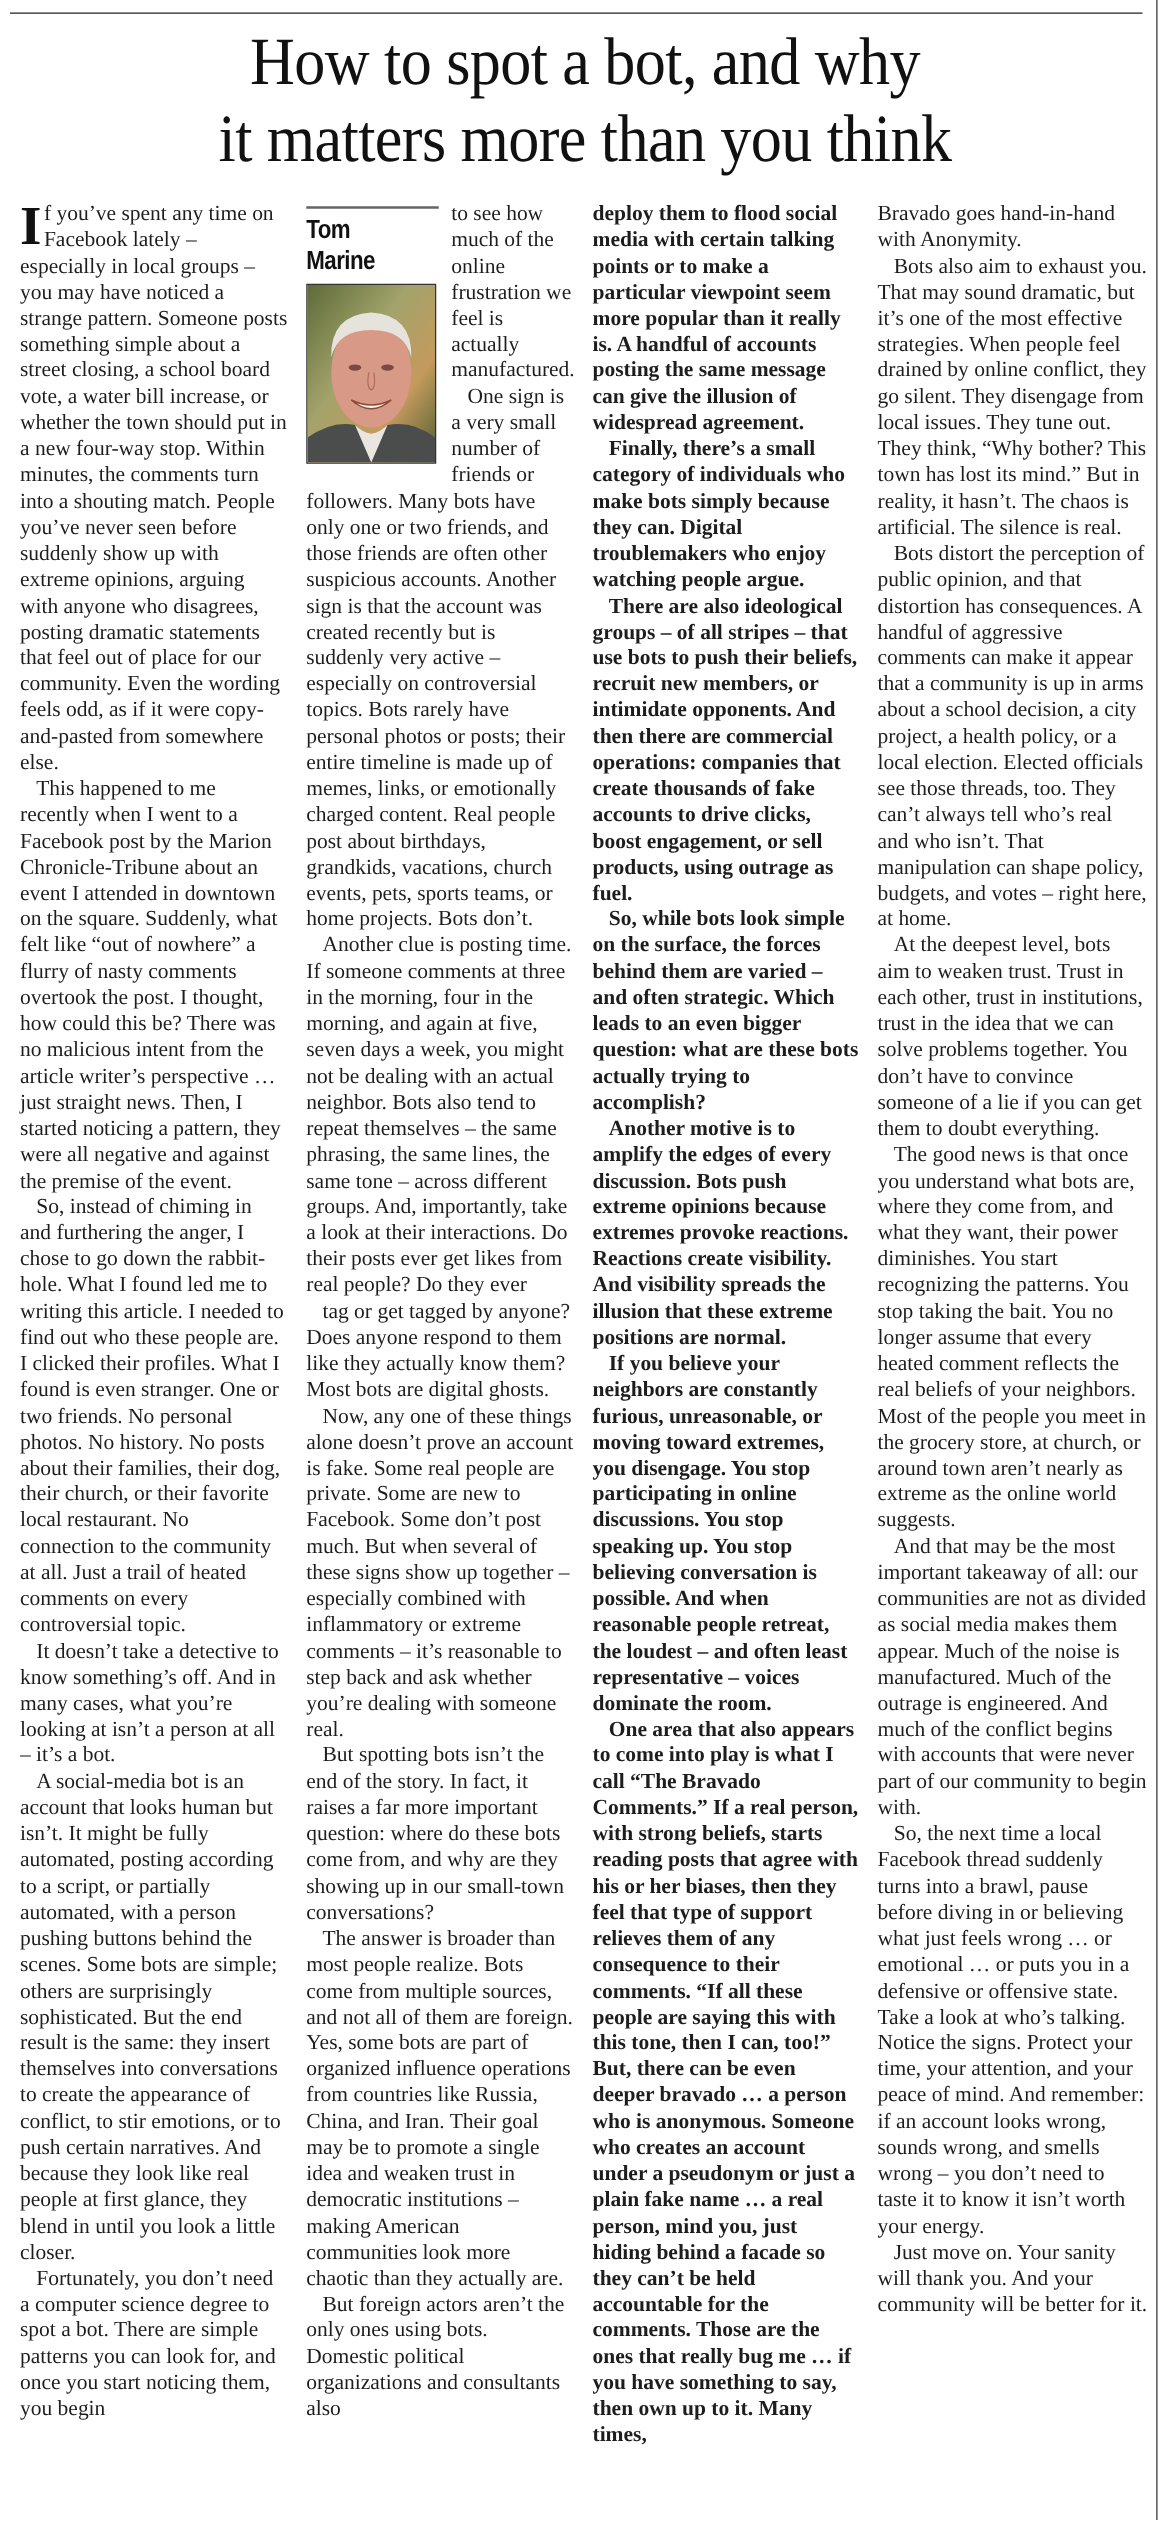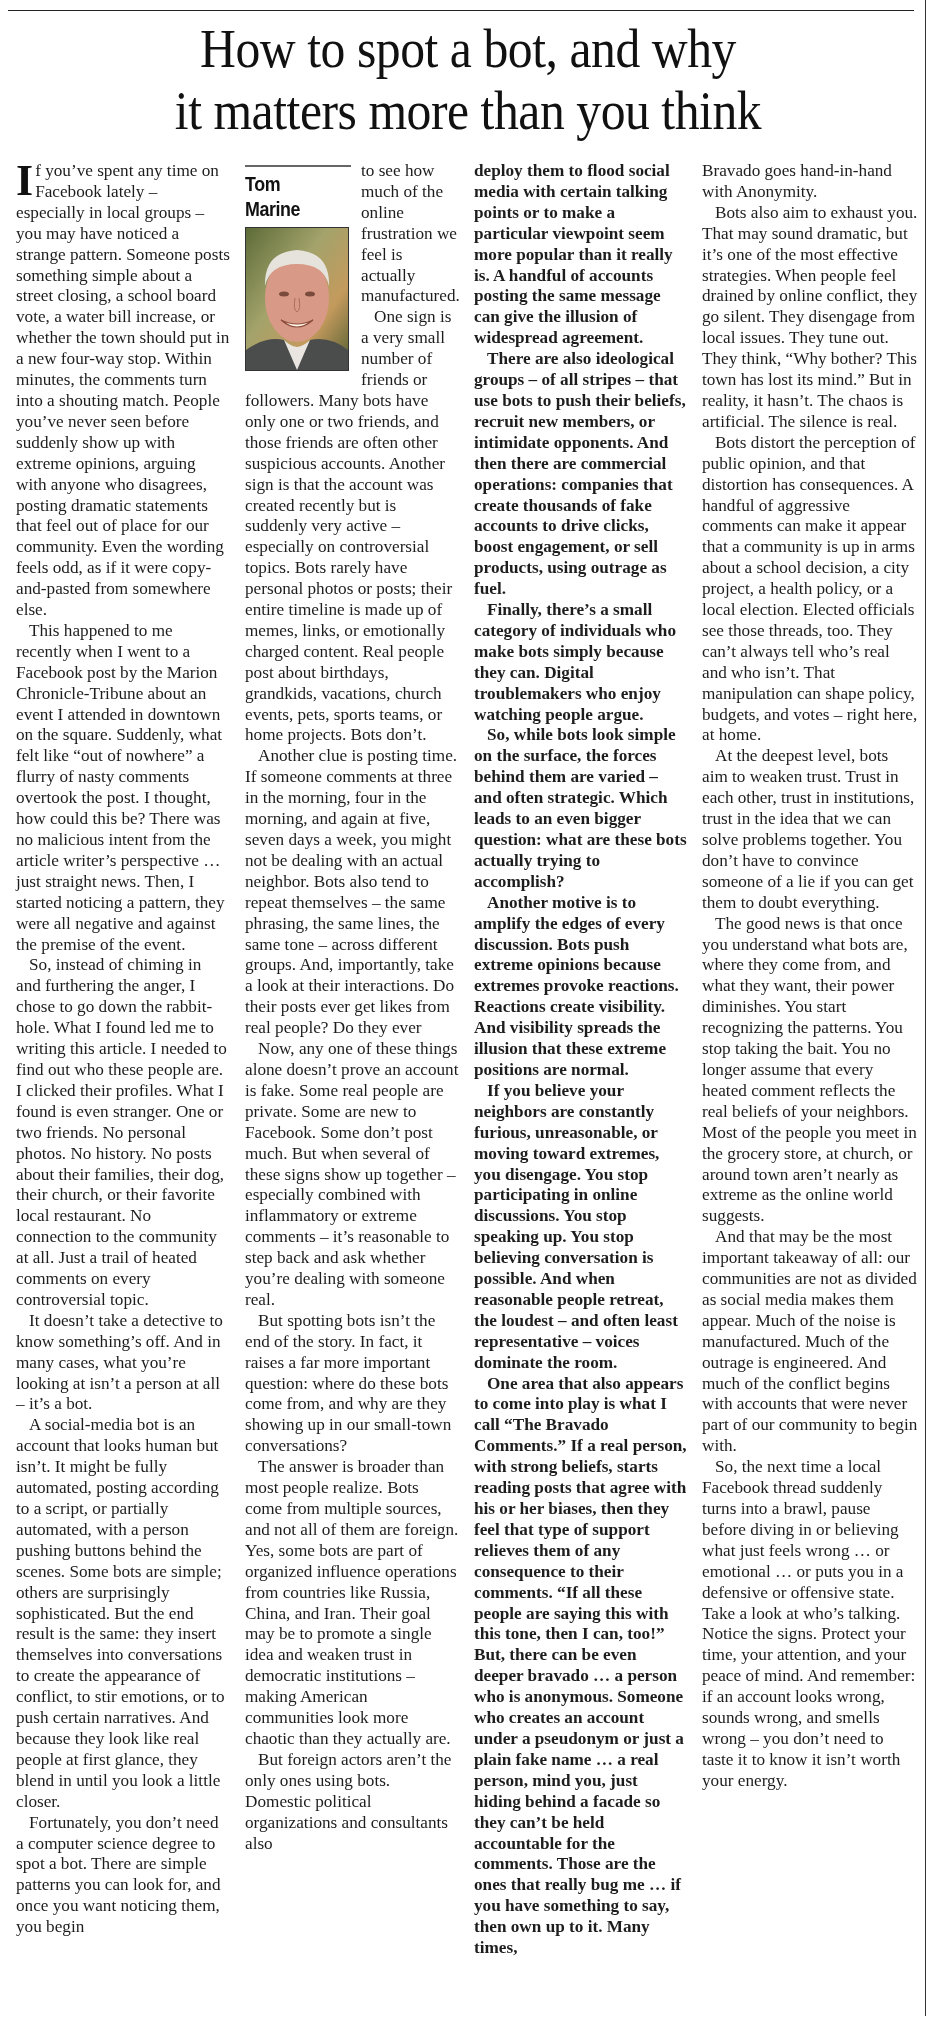--- a/index.html
+++ b/index.html
@@ -52,21 +52,21 @@
   <span>How to spot a bot, and why</span>
   <span>it matters more than you think</span>
 </h1>
 
 <div class="col col1">
   <p class="first"><span class="dropcap">I</span><span>f you’ve spent any time on Facebook lately – especially in local groups – you may have noticed a strange pattern. Someone posts something simple about a street closing, a school board vote, a water bill increase, or whether the town should put in a new four-way stop. Within minutes, the comments turn into a shouting match. People you’ve never seen before suddenly show up with extreme opinions, arguing with anyone who disagrees, posting dramatic statements that feel out of place for our community. Even the wording feels odd, as if it were copy-and-pasted from somewhere else.</span></p>
   <p>This happened to me recently when I went to a Facebook post by the Marion Chronicle-Tribune about an event I attended in downtown on the square. Suddenly, what felt like “out of nowhere” a flurry of nasty comments overtook the post. I thought, how could this be? There was no malicious intent from the article writer’s perspective … just straight news. Then, I started noticing a pattern, they were all negative and against the premise of the event.</p>
   <p>So, instead of chiming in and furthering the anger, I chose to go down the rabbit-hole. What I found led me to writing this article. I needed to find out who these people are. I clicked their profiles. What I found is even stranger. One or two friends. No personal photos. No history. No posts about their families, their dog, their church, or their favorite local restaurant. No connection to the community at all. Just a trail of heated comments on every controversial topic.</p>
   <p>It doesn’t take a detective to know something’s off. And in many cases, what you’re looking at isn’t a person at all – it’s a bot.</p>
   <p>A social-media bot is an account that looks human but isn’t. It might be fully automated, posting according to a script, or partially automated, with a person pushing buttons behind the scenes. Some bots are simple; others are surprisingly sophisticated. But the end result is the same: they insert themselves into conversations to create the appearance of conflict, to stir emotions, or to push certain narratives. And because they look like real people at first glance, they blend in until you look a little closer.</p>
-  <p>Fortunately, you don’t need a computer science degree to spot a bot. There are simple patterns you can look for, and once you want noticing them, you begin</p>
+  <p>Fortunately, you don’t need a computer science degree to spot a bot. There are simple patterns you can look for, and once you start noticing them, you begin</p>
 </div>
 
 <div class="col col2">
   <div class="byline-box">
     <div class="byline-rule"></div>
     <div class="byline-name">
       <span>Tom</span>
       <span>Marine</span>
     </div>
     <div class="photo">
@@ -87,37 +87,39 @@
         <ellipse cx="38" cy="66" rx="5" ry="2.5" fill="#7a4a3c"></ellipse>
         <ellipse cx="64" cy="66" rx="5" ry="2.5" fill="#7a4a3c"></ellipse>
         <path d="M35 92 Q51 106 67 92 Q51 100 35 92 Z" fill="#fff5e8" stroke="#8b4a3a" stroke-width="1.2"></path>
         <path d="M49 70 Q47 82 51 84 Q55 82 53 70" fill="none" stroke="#b06c5a" stroke-width="1"></path>
       </svg>
     </div>
   </div>
   <p class="first">to see how much of the online frustration we feel is actually manufactured.</p>
   <p>One sign is a very small number of friends or followers. Many bots have only one or two friends, and those friends are often other suspicious accounts. Another sign is that the account was created recently but is suddenly very active – especially on controversial topics. Bots rarely have personal photos or posts; their entire timeline is made up of memes, links, or emotionally charged content. Real people post about birthdays, grandkids, vacations, church events, pets, sports teams, or home projects. Bots don’t.</p>
   <p>Another clue is posting time. If someone comments at three in the morning, four in the morning, and again at five, seven days a week, you might not be dealing with an actual neighbor. Bots also tend to repeat themselves – the same phrasing, the same lines, the same tone – across different groups. And, importantly, take a look at their interactions. Do their posts ever get likes from real people? Do they ever</p>
+  <p>tag or get tagged by anyone? Does anyone respond to them like they actually know them? Most bots are digital ghosts.</p>
   <p>Now, any one of these things alone doesn’t prove an account is fake. Some real people are private. Some are new to Facebook. Some don’t post much. But when several of these signs show up together – especially combined with inflammatory or extreme comments – it’s reasonable to step back and ask whether you’re dealing with someone real.</p>
   <p>But spotting bots isn’t the end of the story. In fact, it raises a far more important question: where do these bots come from, and why are they showing up in our small-town conversations?</p>
   <p>The answer is broader than most people realize. Bots come from multiple sources, and not all of them are foreign. Yes, some bots are part of organized influence operations from countries like Russia, China, and Iran. Their goal may be to promote a single idea and weaken trust in democratic institutions – making American communities look more chaotic than they actually are.</p>
   <p>But foreign actors aren’t the only ones using bots. Domestic political organizations and consultants also</p>
 </div>
 
 <div class="col col3">
   <p class="first">deploy them to flood social media with certain talking points or to make a particular viewpoint seem more popular than it really is. A handful of accounts posting the same message can give the illusion of widespread agreement.</p>
+  <p>Finally, there’s a small category of individuals who make bots simply because they can. Digital troublemakers who enjoy watching people argue.</p>
   <p>There are also ideological groups – of all stripes – that use bots to push their beliefs, recruit new members, or intimidate opponents. And then there are commercial operations: companies that create thousands of fake accounts to drive clicks, boost engagement, or sell products, using outrage as fuel.</p>
-  <p>Finally, there’s a small category of individuals who make bots simply because they can. Digital troublemakers who enjoy watching people argue.</p>
   <p>So, while bots look simple on the surface, the forces behind them are varied – and often strategic. Which leads to an even bigger question: what are these bots actually trying to accomplish?</p>
   <p>Another motive is to amplify the edges of every discussion. Bots push extreme opinions because extremes provoke reactions. Reactions create visibility. And visibility spreads the illusion that these extreme positions are normal.</p>
   <p>If you believe your neighbors are constantly furious, unreasonable, or moving toward extremes, you disengage. You stop participating in online discussions. You stop speaking up. You stop believing conversation is possible. And when reasonable people retreat, the loudest – and often least representative – voices dominate the room.</p>
   <p>One area that also appears to come into play is what I call “The Bravado Comments.” If a real person, with strong beliefs, starts reading posts that agree with his or her biases, then they feel that type of support relieves them of any consequence to their comments. “If all these people are saying this with this tone, then I can, too!” But, there can be even deeper bravado … a person who is anonymous. Someone who creates an account under a pseudonym or just a plain fake name … a real person, mind you, just hiding behind a facade so they can’t be held accountable for the comments. Those are the ones that really bug me … if you have something to say, then own up to it. Many times,</p>
 </div>
 
 <div class="col col4">
   <p class="first">Bravado goes hand-in-hand with Anonymity.</p>
   <p>Bots also aim to exhaust you. That may sound dramatic, but it’s one of the most effective strategies. When people feel drained by online conflict, they go silent. They disengage from local issues. They tune out. They think, “Why bother? This town has lost its mind.” But in reality, it hasn’t. The chaos is artificial. The silence is real.</p>
   <p>Bots distort the perception of public opinion, and that distortion has consequences. A handful of aggressive comments can make it appear that a community is up in arms about a school decision, a city project, a health policy, or a local election. Elected officials see those threads, too. They can’t always tell who’s real and who isn’t. That manipulation can shape policy, budgets, and votes – right here, at home.</p>
   <p>At the deepest level, bots aim to weaken trust. Trust in each other, trust in institutions, trust in the idea that we can solve problems together. You don’t have to convince someone of a lie if you can get them to doubt everything.</p>
   <p>The good news is that once you understand what bots are, where they come from, and what they want, their power diminishes. You start recognizing the patterns. You stop taking the bait. You no longer assume that every heated comment reflects the real beliefs of your neighbors. Most of the people you meet in the grocery store, at church, or around town aren’t nearly as extreme as the online world suggests.</p>
   <p>And that may be the most important takeaway of all: our communities are not as divided as social media makes them appear. Much of the noise is manufactured. Much of the outrage is engineered. And much of the conflict begins with accounts that were never part of our community to begin with.</p>
   <p>So, the next time a local Facebook thread suddenly turns into a brawl, pause before diving in or believing what just feels wrong … or emotional … or puts you in a defensive or offensive state. Take a look at who’s talking. Notice the signs. Protect your time, your attention, and your peace of mind. And remember: if an account looks wrong, sounds wrong, and smells wrong – you don’t need to taste it to know it isn’t worth your energy.</p>
+  <p>Just move on. Your sanity will thank you. And your community will be better for it.</p>
 </div>
 
 </body></html>

